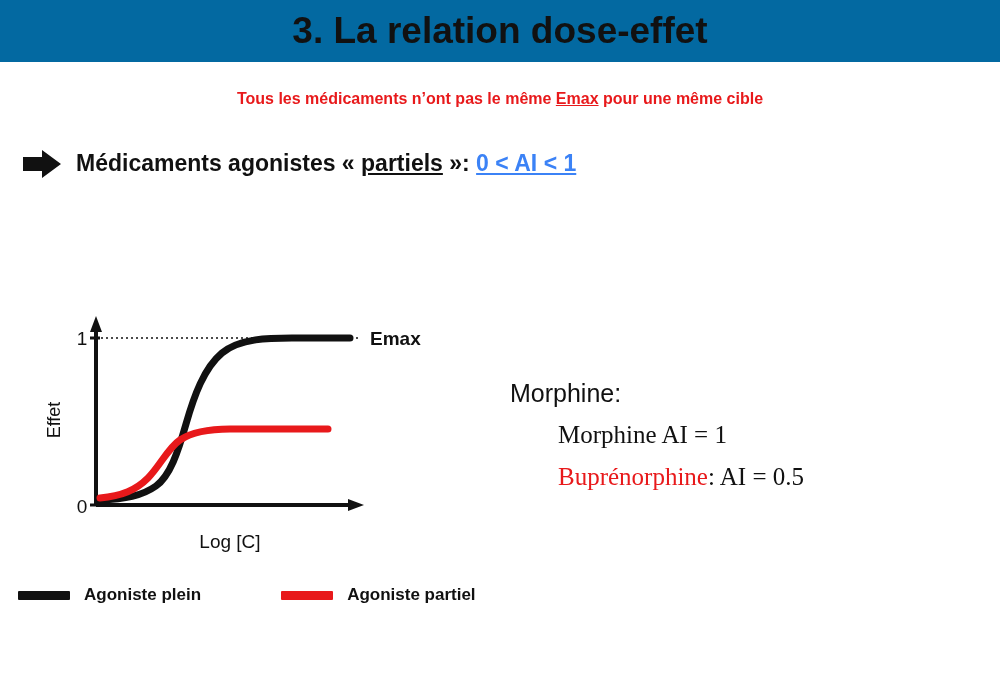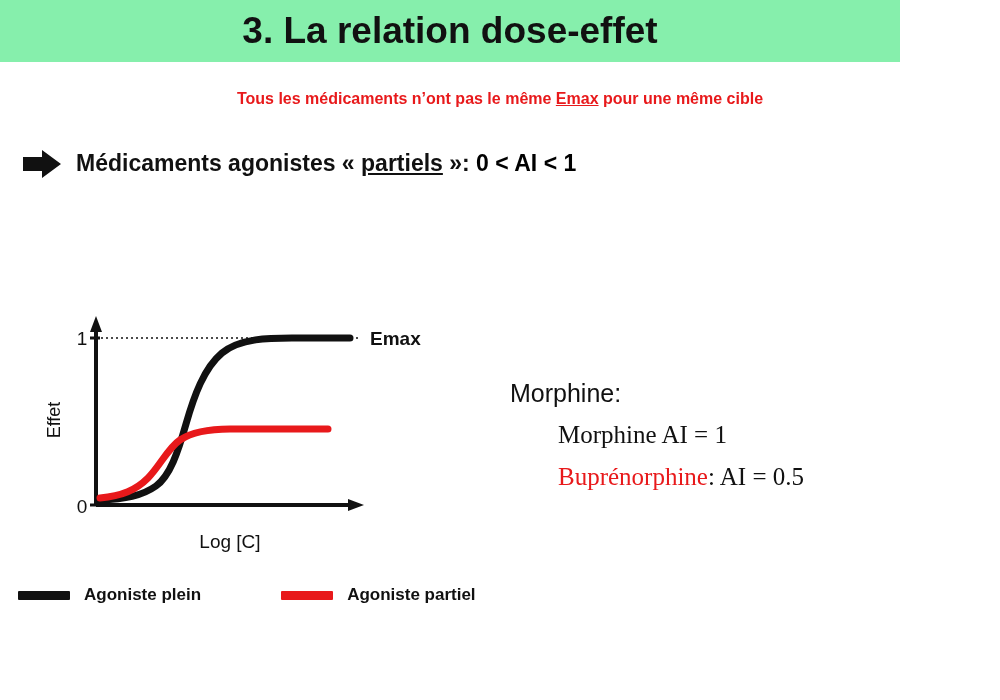--- a/index.html
+++ b/index.html
@@ -10,23 +10,23 @@
     width: 1000px;
     height: 700px;
     background: #ffffff;
     font-family: "Liberation Sans", sans-serif;
     overflow: hidden;
     position: relative;
   }
 
   
   .title-bar {
-    width: 900px;
+    width: 1000px;
     height: 62px;
-    background: #86efac;
+    background: #0369a1;
     display: flex;
     align-items: center;
     justify-content: center;
     box-sizing: border-box;
   }
   .title-bar .title-text {
     font-size: 37px;
     font-weight: bold;
     color: #111111;
     letter-spacing: 0px;
@@ -60,22 +60,23 @@
     margin-right: 14px;
   }
   .bullet-text {
     font-size: 23px;
     font-weight: bold;
     color: #111111;
     white-space: nowrap;
   }
   .bullet-text u { text-decoration: underline; }
   .bullet-red {
-    color: #000000;
-    font-weight: bold;
+    color: #3b82f6;
+    font-weight: bold;
+    text-decoration: underline;
   }
 
   
   .chart-wrap {
     position: absolute;
     left: 30px;
     top: 300px;
     width: 440px;
     height: 270px;
   }

